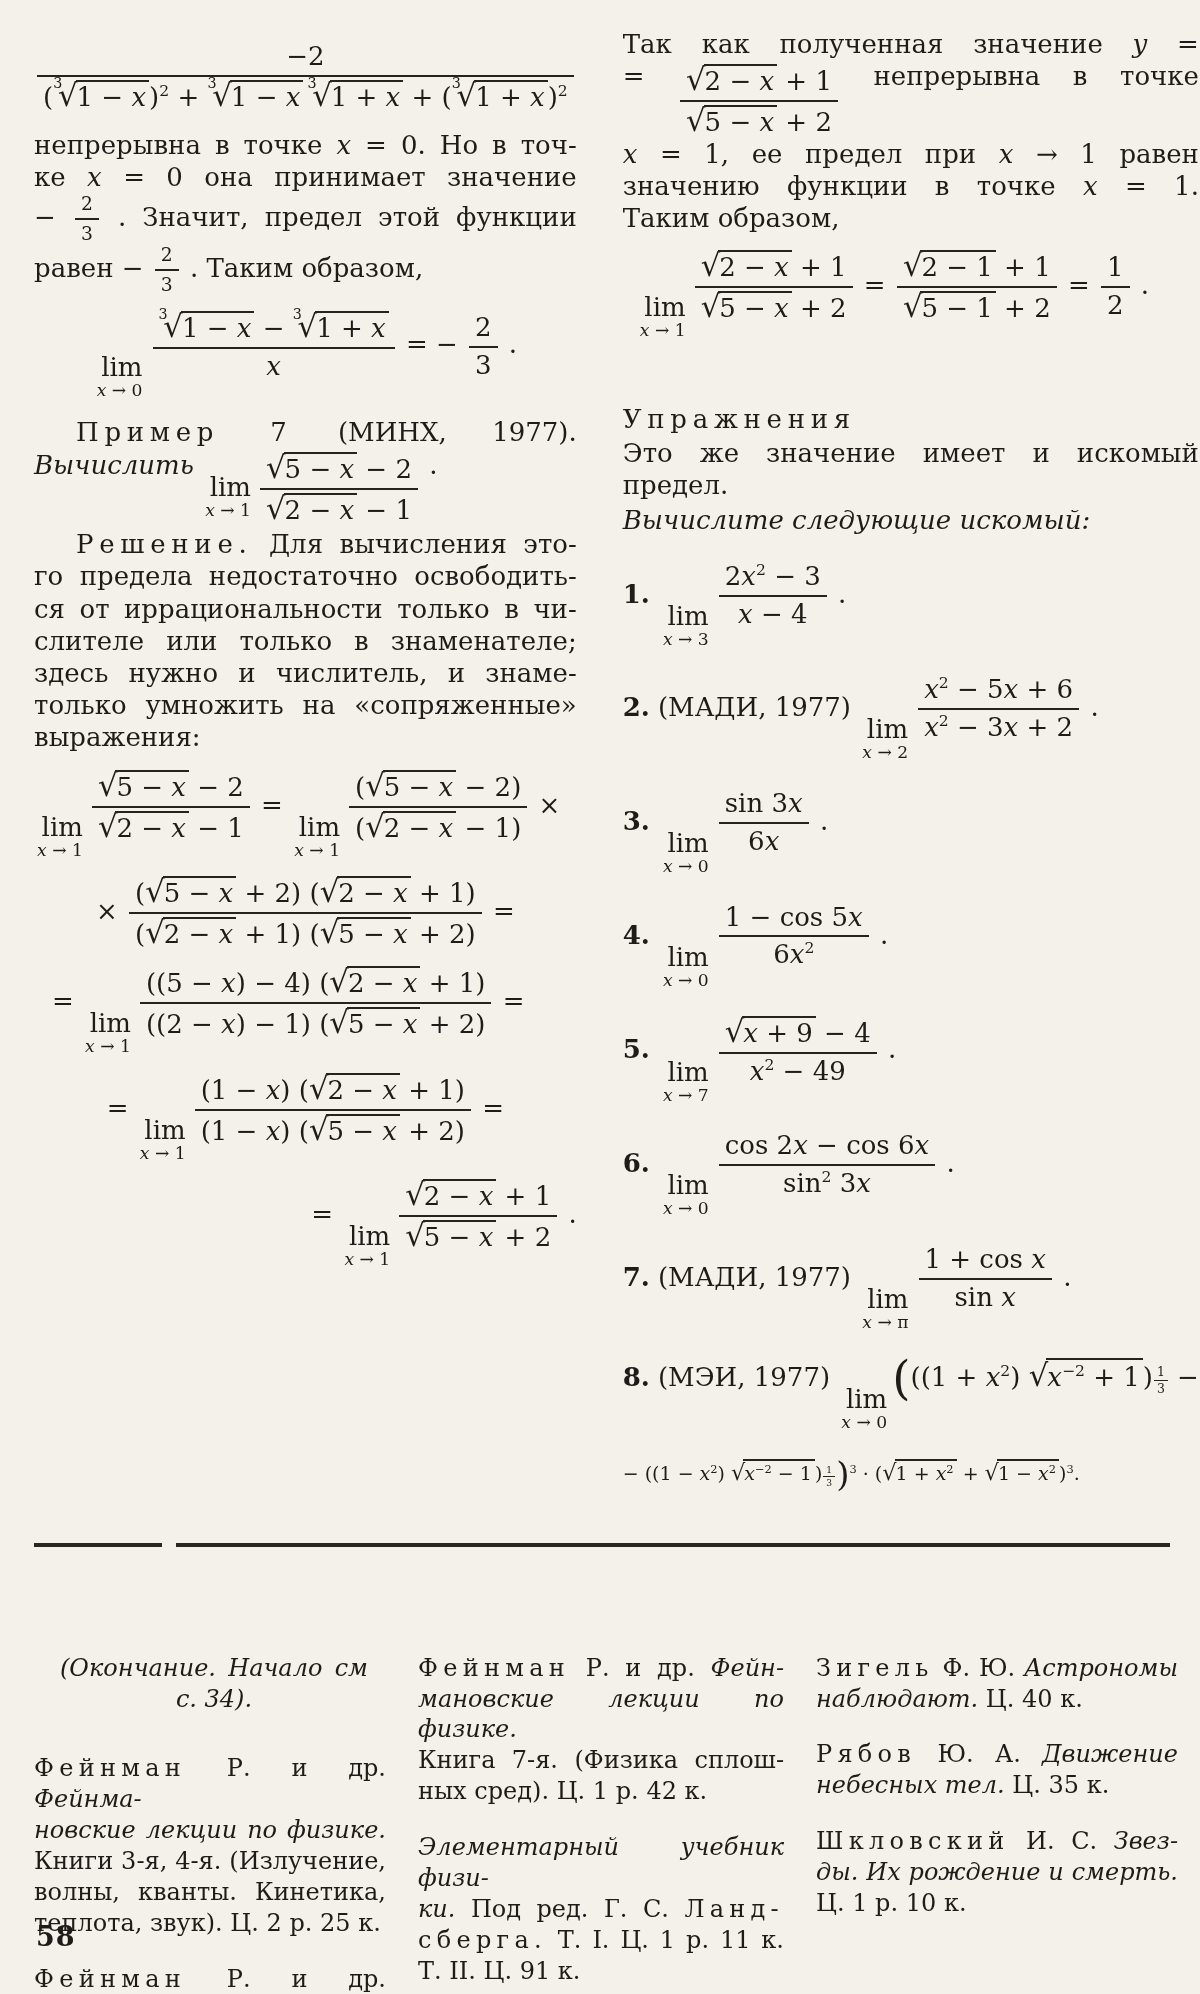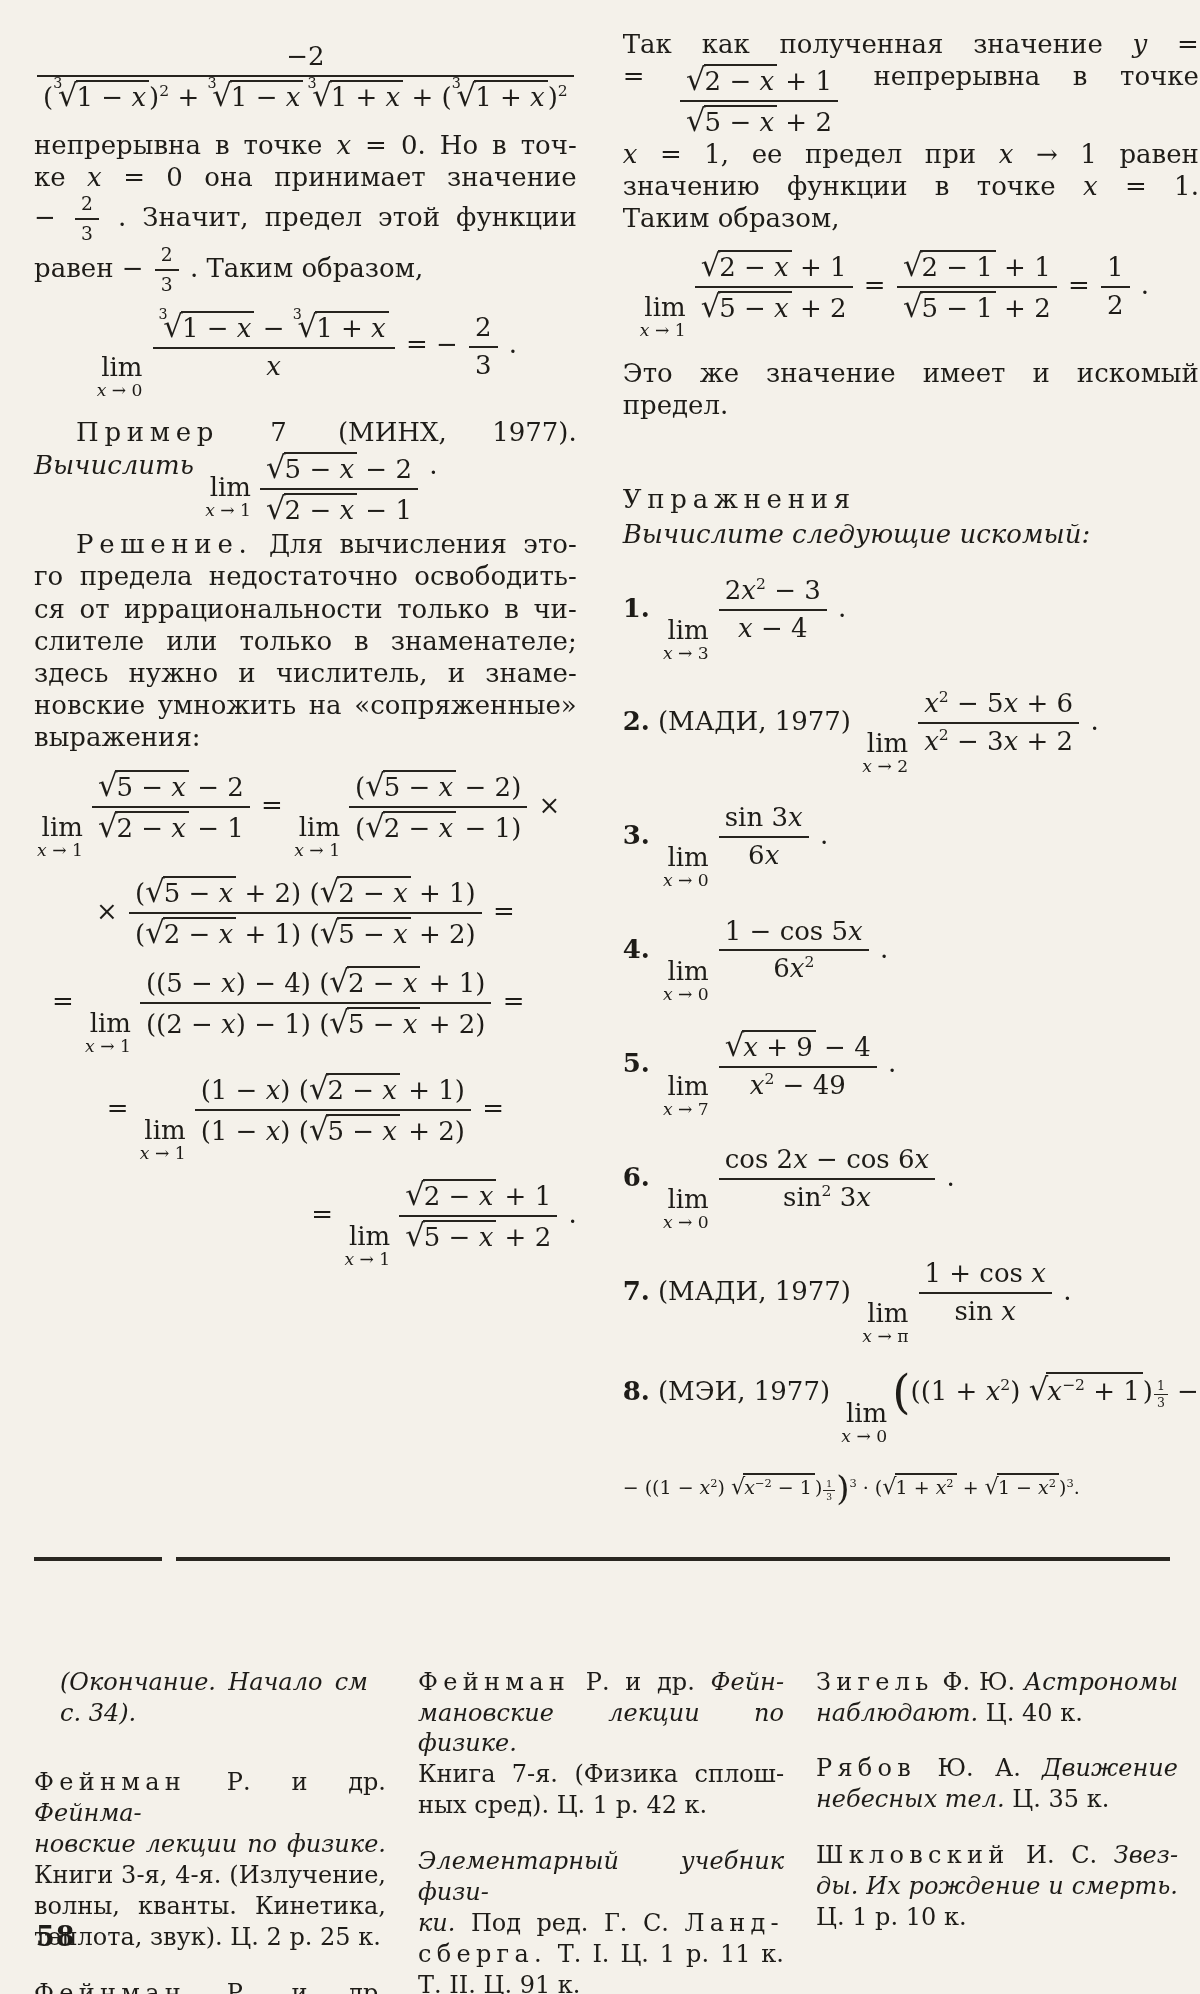--- a/index.html
+++ b/index.html
@@ -90,21 +90,21 @@
               <span class="nu"><span class="sq"><span class="rad">√</span><span class="ov"><span>5 − </span><span class="it">x</span></span></span><span> − 2</span></span>
               <span class="de"><span class="sq"><span class="rad">√</span><span class="ov"><span>2 − </span><span class="it">x</span></span></span><span> − 1</span></span>
             </span><span> .</span></div>
         </div>
       <div class="para">
           <div class="line j"><span class="spc" style="width: 42px;"></span><span class="lsp">Решение.</span><span> Для вычисления это-</span></div>
           <div class="line j"><span>го предела недостаточно освободить-</span></div>
           <div class="line j"><span>ся от иррациональности только в чи-</span></div>
           <div class="line j"><span>слителе или только в знаменателе;</span></div>
           <div class="line j"><span>здесь нужно и числитель, и знаме-</span></div>
-          <div class="line j"><span>новские умножить на «сопряженные»</span></div>
+          <div class="line j"><span>только умножить на «сопряженные»</span></div>
           <div class="line"><span>выражения:</span></div>
         </div>
       <div>
         <div class="disp" style="text-align: left;"><span class="lim">
               <span class="lt">lim</span>
               <span class="lb"><span class="it">x</span><span> → 1</span></span>
             </span><span class="spc" style="width: 3px;"></span><span class="fr">
               <span class="nu"><span class="sq"><span class="rad">√</span><span class="ov"><span>5 − </span><span class="it">x</span></span></span><span> − 2</span></span>
               <span class="de"><span class="sq"><span class="rad">√</span><span class="ov"><span>2 − </span><span class="it">x</span></span></span><span> − 1</span></span>
             </span><span> = </span><span class="lim">
@@ -158,26 +158,26 @@
           </span><span class="spc" style="width: 3px;"></span><span class="fr">
             <span class="nu"><span class="sq"><span class="rad">√</span><span class="ov"><span>2 − </span><span class="it">x</span></span></span><span> + 1</span></span>
             <span class="de"><span class="sq"><span class="rad">√</span><span class="ov"><span>5 − </span><span class="it">x</span></span></span><span> + 2</span></span>
           </span><span> = </span><span class="fr">
             <span class="nu"><span class="sq"><span class="rad">√</span><span class="ov"><span>2 − 1</span></span></span><span> + 1</span></span>
             <span class="de"><span class="sq"><span class="rad">√</span><span class="ov"><span>5 − 1</span></span></span><span> + 2</span></span>
           </span><span> = </span><span class="fr">
             <span class="nu"><span>1</span></span>
             <span class="de"><span>2</span></span>
           </span><span> .</span></div>
+      <div class="para exhead">
+          <div class="line"><span class="lsp">Упражнения</span></div>
+        </div>
       <div class="para">
           <div class="line j"><span>Это же значение имеет и искомый</span></div>
           <div class="line"><span>предел.</span></div>
-        </div>
-      <div class="para exhead">
-          <div class="line"><span class="lsp">Упражнения</span></div>
         </div>
       <div class="para">
           <div class="line"><span class="it">Вычислите следующие искомый:</span></div>
         </div>
       <div>
         <div class="ex"><span class="bd">1.</span><span class="spc" style="width: 10px;"></span><span class="lim">
               <span class="lt">lim</span>
               <span class="lb"><span class="it">x</span><span> → 3</span></span>
             </span><span class="spc" style="width: 4px;"></span><span class="fr">
               <span class="nu"><span>2</span><span class="it">x</span><sup>2</sup><span> − 3</span></span>
@@ -239,21 +239,21 @@
       </div>
     </div>
   </div>
 
   <div class="rule"></div>
 
   <div class="books">
     <div class="bcol">
       <div class="para bhead">
           <div class="line j"><span class="it">(Окончание. Начало см</span></div>
-          <div class="line" style="text-align: left;"><span class="it">с. 34).</span></div>
+          <div class="line" style="text-align: center;"><span class="it">с. 34).</span></div>
         </div>
       <div class="para entry">
           <div class="line j"><span class="lsp">Фейнман</span><span> Р. и др. </span><span class="it">Фейнма-</span></div>
           <div class="line j"><span class="it">новские лекции по физике.</span></div>
           <div class="line j"><span>Книги 3-я, 4-я. (Излучение,</span></div>
           <div class="line j"><span>волны, кванты. Кинетика,</span></div>
           <div class="line"><span>теплота, звук). Ц. 2 р. 25 к.</span></div>
         </div>
       <div class="para entry">
           <div class="line j"><span class="lsp">Фейнман</span><span> Р. и др. </span></div>

